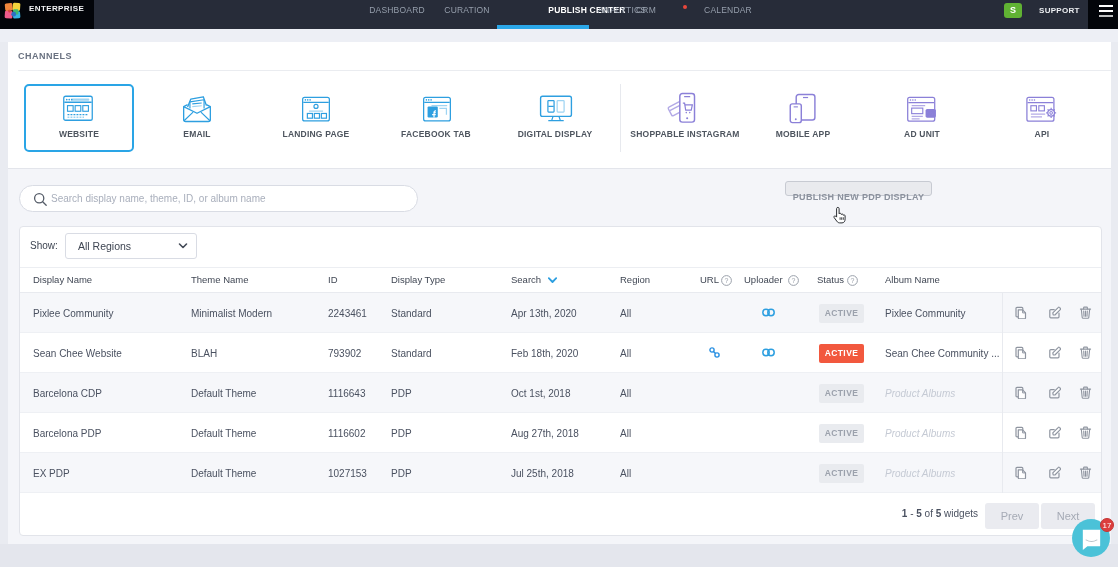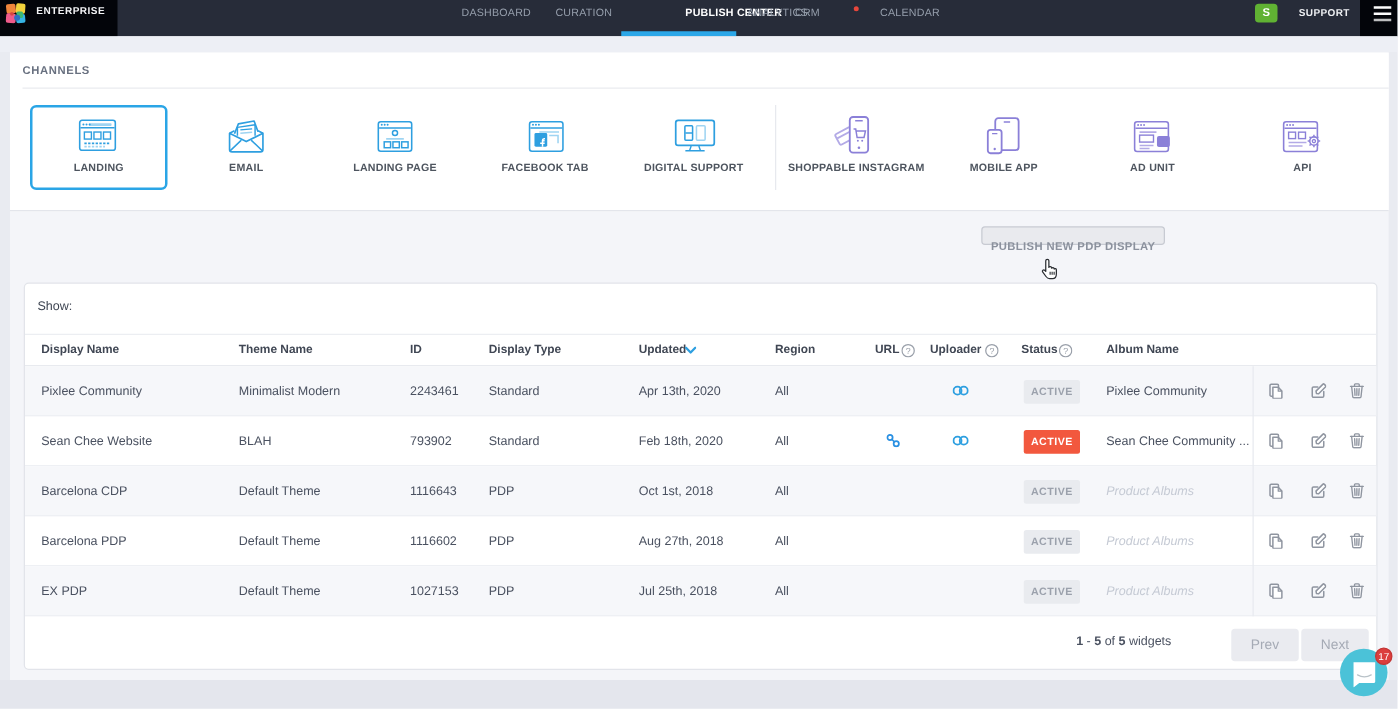--- a/index.html
+++ b/index.html
@@ -41,31 +41,31 @@
   #searchbar .ph { position:absolute; left:31px; top:0; line-height:26px; color:#a9afbc; font-size:10px; }
   #btn-pdp { position:absolute; left:785px; top:181px; width:147px; height:15px; background:#e9eaee; border:1px solid #c7cad2; border-radius:3px; color:#8b919d; font-size:9px; font-weight:bold; letter-spacing:0.3px; text-align:center; line-height:30px; white-space:nowrap; }
   #btn-web { position:absolute; left:943px; top:181px; width:159px; height:32px; background:#23a2e6; border-radius:3px; color:#ffffff; font-size:9px; font-weight:bold; letter-spacing:0.3px; text-align:center; line-height:32px; white-space:nowrap; }
 
   
   #tablepanel { position:absolute; left:19px; top:226px; width:1083px; height:310px; background:#fff; border:1px solid #e2e4ea; border-radius:4px; }
   #show-label { position:absolute; left:30px; top:240px; color:#3e4552; font-size:10px; }
   #dropdown { position:absolute; left:65px; top:233px; width:132px; height:26px; background:#fff; border:1px solid #d9dce4; border-radius:3px; }
   #dropdown span { position:absolute; left:12px; top:0; line-height:25px; color:#3e4552; font-size:10.5px; }
   .thead-row { position:absolute; left:20px; top:267px; width:1081px; height:26px; border-top:1px solid #eceef2; border-bottom:1px solid #e8eaef; }
-  .th { position:absolute; top:274px; color:#404754; font-size:9.5px; font-weight:bold; white-space:nowrap; }
+  .th { position:absolute; top:274px; color:#404754; font-size:9.5px; font-weight:normal; white-space:nowrap; }
   .row { position:absolute; left:20px; width:1081px; height:40px; }
   .row.alt { background:#f6f7fa; }
   .row .bline { position:absolute; left:0; bottom:0; width:100%; height:1px; background:#eef0f4; }
   .cell { position:absolute; top:15px; color:#4a5160; font-size:10px; white-space:nowrap; }
   .cell.muted { color:#c5cad4; font-style:italic; }
   .badge { position:absolute; left:799px; top:11px; width:45px; height:19px; border-radius:2px; background:#e9ebef; color:#9ba1ac; font-size:8.5px; font-weight:bold; letter-spacing:0.4px; text-align:center; line-height:19px; }
   .badge.red { background:#f2583e; color:#fff; }
   #actions-vline { position:absolute; left:983px; top:67px; width:1px; height:230px; background:#e8eaef; }
   .act { position:absolute; top:13px; }
-  #footer-text { position:absolute; top:508px; width:158px; text-align:center; color:#4a5160; font-size:10px; }
+  #footer-text { position:absolute; top:508px; width:158px; text-align:right; color:#4a5160; font-size:10px; }
   .pgbtn { position:absolute; top:503px; width:54px; height:26px; background:#eaebf0; border-radius:3px; color:#a5aab5; font-size:11px; text-align:center; line-height:26px; }
 
   
   #chat { position:absolute; left:1072px; top:519px; width:38px; height:38px; border-radius:50%; background:#4bc2d8; }
   #chatbadge { position:absolute; left:1100px; top:518px; width:14px; height:14px; border-radius:50%; background:#dc3e3d; border:1px solid #c43534; color:#fff; font-size:8px; text-align:center; line-height:13px; }
 </style>
 </head>
 <body>
 <div id="page">
   <svg width="0" height="0" style="position:absolute">
@@ -249,46 +249,59 @@
                 <line x1="-6.3" y1="0" x2="-4.4" y2="0"></line>
                 <line x1="4.4" y1="0" x2="6.3" y2="0"></line>
                 <line x1="-4.45" y1="-4.45" x2="-3.1" y2="-3.1"></line>
                 <line x1="3.1" y1="3.1" x2="4.45" y2="4.45"></line>
                 <line x1="-4.45" y1="4.45" x2="-3.1" y2="3.1"></line>
                 <line x1="3.1" y1="-3.1" x2="4.45" y2="-4.45"></line>
               </g>
           </g>
         </g>
       </svg>
-      <div class="tile-label" style="left:71px">LANDING</div>
+      <div class="tile-label" style="left:71px">WEBSITE</div>
       <div class="tile-label" style="left:189px">EMAIL</div>
       <div class="tile-label" style="left:308px">LANDING PAGE</div>
       <div class="tile-label" style="left:428px">FACEBOOK TAB</div>
-      <div class="tile-label" style="left:547px">DIGITAL SUPPORT</div>
+      <div class="tile-label" style="left:547px">DIGITAL DISPLAY</div>
       <div class="tile-label" style="left:677px">SHOPPABLE INSTAGRAM</div>
       <div class="tile-label" style="left:795px">MOBILE APP</div>
       <div class="tile-label" style="left:914px">AD UNIT</div>
       <div class="tile-label" style="left:1034px">API</div>
     </div>
   </div>
 
+  <div id="searchbar">
+    <svg class="abs" style="left:13px;top:6px" width="15" height="15" viewBox="0 0 15 15">
+        <circle cx="6.2" cy="6.2" r="4.6" fill="none" stroke="#555c68" stroke-width="1.3"></circle>
+        <line x1="9.7" y1="9.7" x2="13.2" y2="13.2" stroke="#555c68" stroke-width="1.3" stroke-linecap="round"></line>
+      </svg>
+    <div class="ph">Search display name, theme, ID, or album name</div>
+  </div>
   <div id="btn-pdp">PUBLISH NEW PDP DISPLAY</div>
   <svg class="abs" style="left:832px;top:206px" width="17" height="19" viewBox="0 0 17 19">
     <path d="M4.6 2.6 C4.6 1.0 7.1 1.0 7.1 2.6 L7.1 7.9 C7.3 7.0 9.2 7.1 9.3 8.1 L9.4 8.6 C9.6 7.8 11.2 7.9 11.3 8.9 L11.4 9.3 C11.6 8.6 13.1 8.8 13.1 9.8 L13.1 12.9 C13.1 15.3 12.0 16.9 10.0 16.9 L7.7 16.9 C6.5 16.9 5.6 16.3 4.8 15.2 L2.1 11.5 C1.4 10.5 2.8 9.3 3.7 10.2 L4.6 11.1 Z" fill="#ffffff" stroke="#2b2e33" stroke-width="1" stroke-linejoin="round"></path>
     <path d="M8.1 11.3 L8.1 13.8 M9.7 11.3 L9.7 13.8 M11.3 11.3 L11.3 13.8" stroke="#2b2e33" stroke-width="0.9" fill="none"></path>
   </svg>
 
   <div id="tablepanel"></div>
   <div id="show-label">Show:</div>
+  <div id="dropdown">
+      <span>All Regions</span>
+    <svg class="abs" style="left:112px;top:8px" width="10" height="8" viewBox="0 0 10 8">
+        <path d="M1.5 2 L5 5.5 L8.5 2" fill="none" stroke="#434a57" stroke-width="1.6" stroke-linecap="round" stroke-linejoin="round"></path>
+      </svg>
+  </div>
   <div class="thead-row"></div>
   <div class="th" style="left:33px">Display Name</div>
   <div class="th" style="left:191px">Theme Name</div>
   <div class="th" style="left:328px">ID</div>
   <div class="th" style="left:391px">Display Type</div>
-  <div class="th" style="left:511px">Updated</div>
+  <div class="th" style="left:511px">Search</div>
   <svg class="abs" style="left:548px;top:277px" width="9" height="7" viewBox="0 0 9 7">
       <path d="M0.8 1.2 L4.5 5 L8.2 1.2" fill="none" stroke="#2d9fe0" stroke-width="1.8" stroke-linecap="round" stroke-linejoin="round"></path>
     </svg>
   <div class="th" style="left:620px">Region</div>
   <div class="th" style="left:700px">URL</div>
   <div class="th" style="left:744px">Uploader</div>
   <div class="th" style="left:817px">Status</div>
   <div class="th" style="left:885px">Album Name</div>
   <svg class="abs qm" style="left:721px;top:275px" width="11" height="11" viewBox="0 0 11 11">
       <circle cx="5.5" cy="5.5" r="4.9" fill="none" stroke="#9aa0aa" stroke-width="1"></circle>

